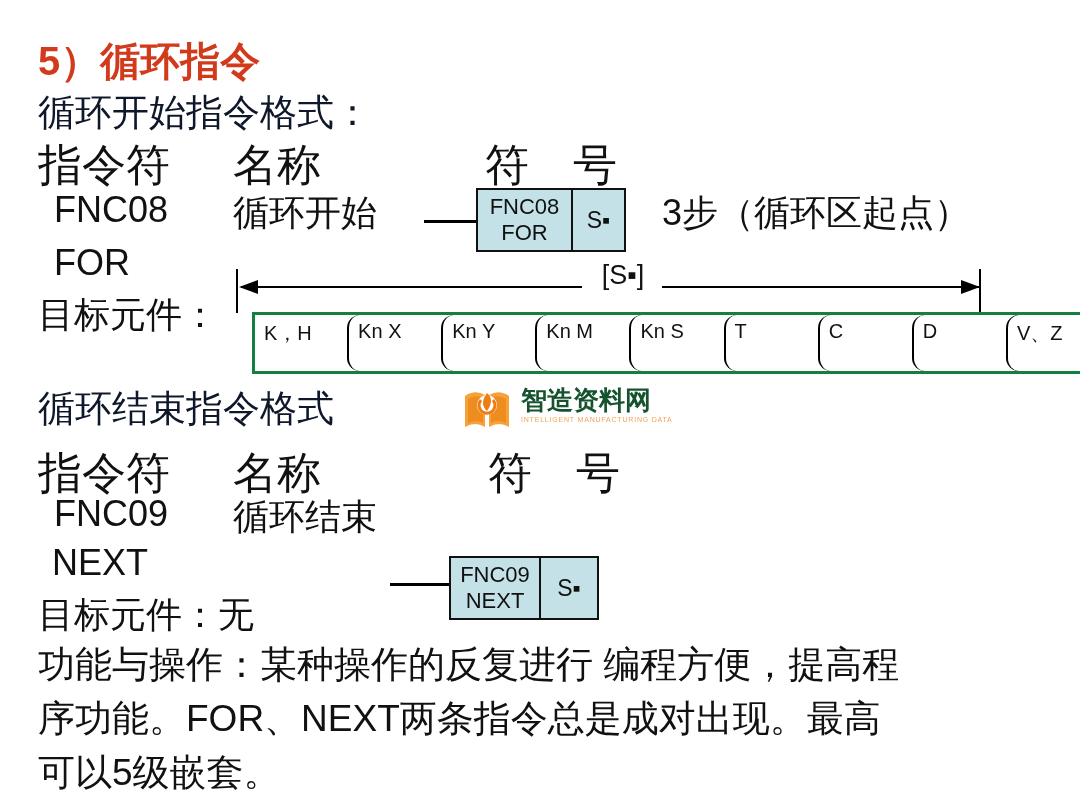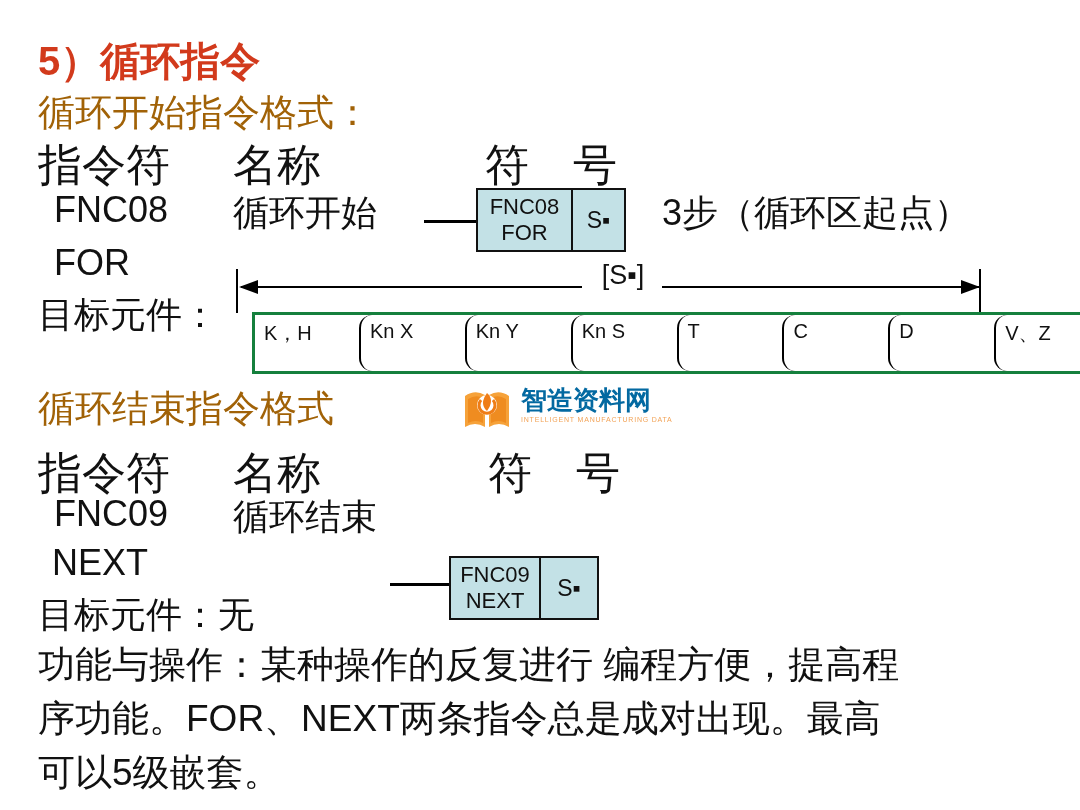--- a/index.html
+++ b/index.html
@@ -7,21 +7,21 @@
     position:relative; width:1080px; height:810px; background:#ffffff;
     overflow:hidden; font-family:"Liberation Serif", serif; color:#111;
     margin:0 auto;
   }
   .abs{position:absolute; white-space:nowrap;text-align:right;}
   .cjk{font-family:"Liberation Serif", serif;}
   .mix{font-family:"Liberation Sans","Liberation Serif",sans-serif;}
   .sans{font-family:"Liberation Sans", sans-serif;}
 
   .title{left:38px; top:34px; font-size:40px; font-weight:bold; color:#d23a1c;}
-  .subhead{font-size:37px; color:#a16207;}
+  .subhead{font-size:37px; color:#0f172a;}
   .subhead1{left:38px; top:88px;}
   .subhead2{left:38px; top:384px;}
   .hdr{font-size:44px; color:#111;}
   .body-36{font-size:36px; color:#111;}
 
   
   .hbar{position:absolute; background:#000;}
 
   
   .sym-box{
@@ -53,21 +53,21 @@
   }
   .op-cell{
     flex:1; box-sizing:border-box; padding:5px 0 0 9px;
     font-family:"Liberation Sans",sans-serif; font-size:20px; color:#111;
   }
   .op-cell + .op-cell{border-left:2px solid #000;border-radius:13px;}
 
   
   .logo{position:absolute; left:462px; top:386px; display:flex; align-items:flex-start;}
   .logo-text{margin-left:9px;}
-  .logo-name{font-family:"Liberation Sans",sans-serif; font-size:26px; font-weight:bold; color:#0369a1; line-height:28px;}
+  .logo-name{font-family:"Liberation Sans",sans-serif; font-size:26px; font-weight:bold; color:#14532d; line-height:28px;}
   .logo-tagline{font-family:"Liberation Sans",sans-serif; font-size:7px; letter-spacing:0.8px; color:#f2a357; margin-top:2px;}
 
   .para-line{left:38px; font-size:37px; color:#111; line-height:54px;}
 </style>
 </head>
 <body>
 
 <div class="slide">
 
   <div class="abs title mix">5）循环指令</div>
@@ -101,20 +101,21 @@
     <div class="arrowhead right" style="left:961px; top:280px;"></div>
     <div class="hbar" style="left:241px; top:286px; width:341px; height:2px;"></div>
     <div class="hbar" style="left:662px; top:286px; width:318px; height:2px;"></div>
     <div class="span-label">[S▪]</div>
   </div>
 
   <div class="op-table">
     <div class="op-cell">K，H</div>
     <div class="op-cell">Kn X</div>
     <div class="op-cell">Kn Y</div>
+    <div class="op-cell">Kn M</div>
     <div class="op-cell">Kn S</div>
     <div class="op-cell">T</div>
     <div class="op-cell">C</div>
     <div class="op-cell">D</div>
     <div class="op-cell">V、Z</div>
   </div>
 
   <div class="abs subhead subhead2 cjk">循环结束指令格式</div>
 
   <div class="logo">

